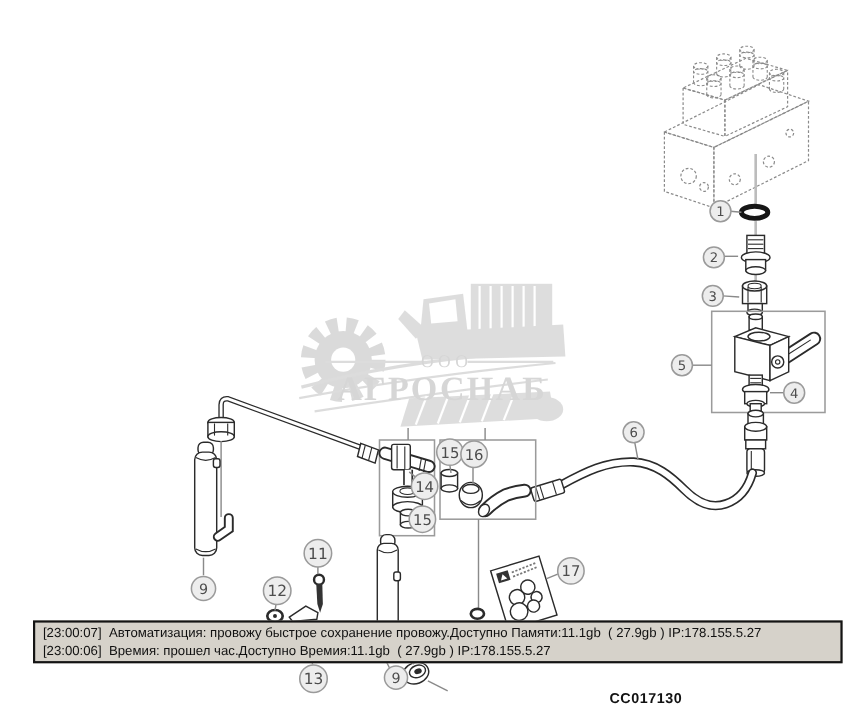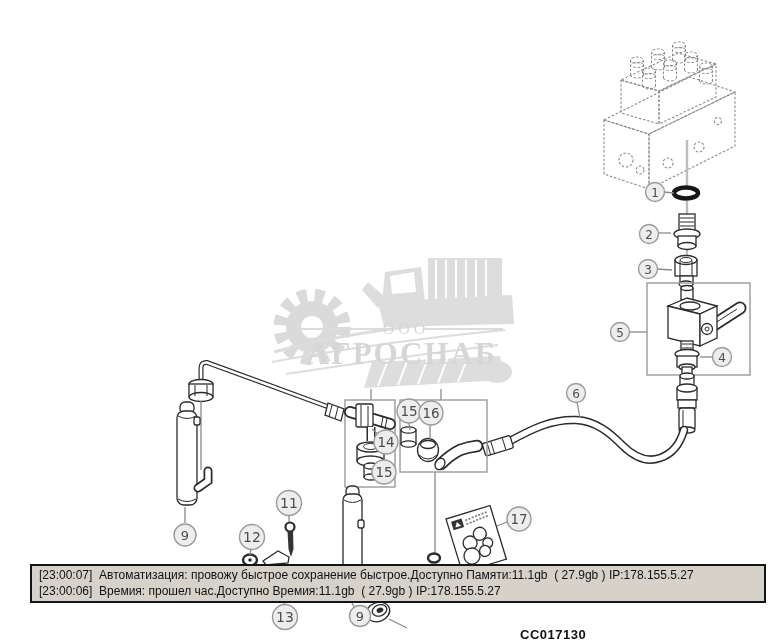--- a/index.html
+++ b/index.html
@@ -6,21 +6,21 @@
   .page{position:relative;width:781px;height:641px;background:#ffffff;overflow:hidden;
         font-family:"Liberation Sans",sans-serif;}
   .page svg{position:absolute;left:0;top:0;}
 
   
   .statusbar{position:absolute;left:30px;top:564px;width:725px;height:33px;
     background:#d6d2ca;border:2px solid #141414;padding:2px 0 0 7px;box-sizing:content-box;}
   .statusbar .line{font-size:12px;line-height:15.5px;color:#111;white-space:pre;
     font-family:"Liberation Sans",sans-serif;}
 
-  .figcode{position:absolute;left:520px;top:627px;font-size:13px;font-weight:bold;
+  .figcode{position:absolute;left:554px;top:627px;font-size:13px;font-weight:bold;
     color:#111;letter-spacing:.5px;font-family:"Liberation Sans",sans-serif;}
 
   
   .dash{fill:none;stroke:#8a8a8a;stroke-width:1.1;stroke-dasharray:2.5,1.8;}
   .axis{stroke:#bcbcbc;stroke-width:2.4;fill:none;}
   .ol{stroke:#2b2b2b;stroke-width:1.3;fill:#ffffff;}
   .thin{stroke:#2b2b2b;stroke-width:1;fill:none;}
   .box{fill:none;stroke:#9b9b9b;stroke-width:1.4;}
   .ld{stroke:#8a8a8a;stroke-width:1.3;fill:none;}
   .co circle{fill:#ededed;stroke:#9a9a9a;stroke-width:1.4;}
@@ -384,19 +384,19 @@
     <circle cx="431" cy="413" r="12"></circle>
     <text x="431" y="418" font-size="13.5">16</text>
   </g>
   <g class="co">
     <circle cx="519" cy="519" r="12"></circle>
     <text x="519" y="524" font-size="13.5">17</text>
   </g>
 </svg>
 
   <div class="statusbar">
-    <div class="line">[23:00:07]  Автоматизация: провожу быстрое сохранение быстрое.Доступно Памяти:11.1gb  ( 27.9gb ) IP:178.155.5.27</div>
+    <div class="line">[23:00:07]  Автоматизация: провожу быстрое сохранение провожу.Доступно Памяти:11.1gb  ( 27.9gb ) IP:178.155.5.27</div>
     <div class="line">[23:00:06]  Времия: прошел час.Доступно Времия:11.1gb  ( 27.9gb ) IP:178.155.5.27</div>
   </div>
 
   <div class="figcode">CC017130</div>
 
 </div>
 
 </body></html>

